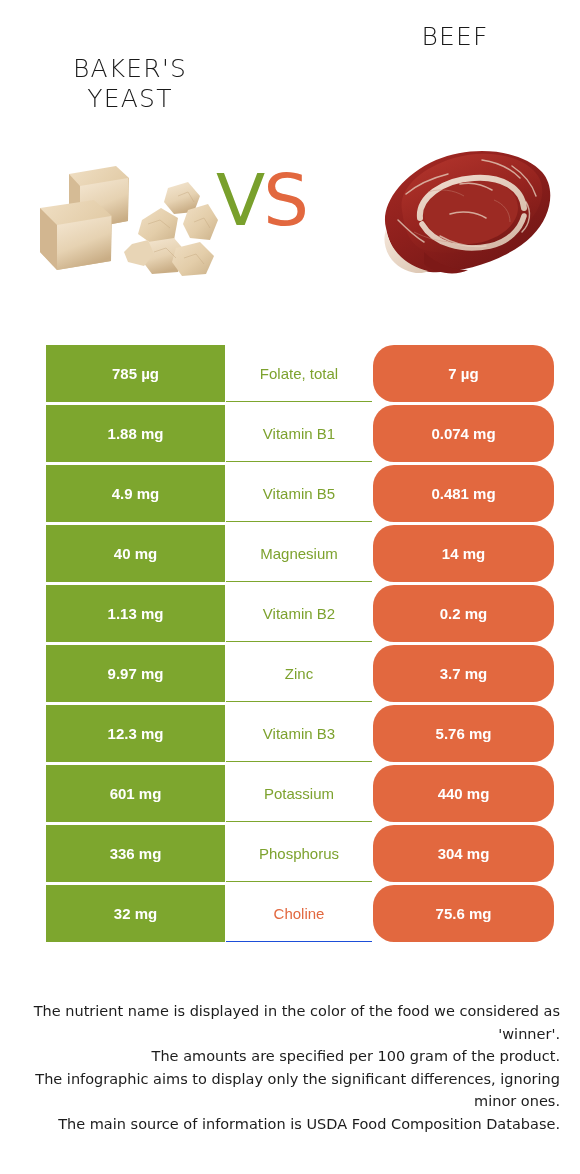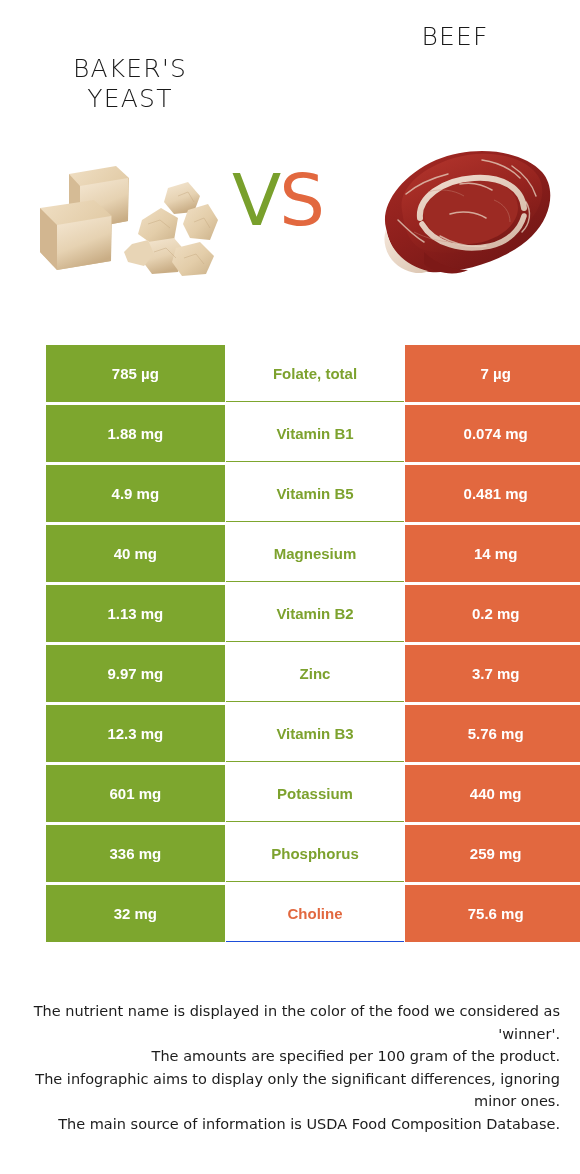--- a/index.html
+++ b/index.html
@@ -35,21 +35,21 @@
     margin-top: 32px;
   }
   #title-right {
     left: 355px;
     width: 200px;
   }
 
   
   .vs {
     position: absolute;
-    left: 232px;
+    left: 216px;
     top: 160px;
     font-size: 72px;
     font-weight: 400;
     line-height: 80px;
     letter-spacing: -2px;
     font-family: "DejaVu Sans", sans-serif;
   }
   .vs .v { color: #79a02c; }
   .vs .s { color: #e2683f; }
 
@@ -93,39 +93,40 @@
     box-sizing: border-box;
   }
   .cell-left {
     width: 179px;
     background: #7da62e;
     color: #ffffff;
     font-size: 15px;
     font-weight: bold;
   }
   .cell-mid {
-    width: 179px;
+    width: 146px;
     margin-left: 1px;
     margin-right: 1px;
     background: #ffffff;
     font-size: 15px;
-    font-weight: bold;
+    font-weight: normal;
     border-bottom: 1px solid #7da62e;
   }
   .cell-mid.beef-win {
     border-bottom: 1px solid #1d4ed8;
   }
   .cell-mid .label-green { color: #7da22e; }
   .cell-mid .label-orange { color: #e2683f; }
   .cell-right {
     width: 181px;
     background: #e2683f;
     color: #ffffff;
     font-size: 15px;
     font-weight: bold;
+    border-radius: 21px;
   }
 
   
   #footnote {
     position: absolute;
     left: 20px;
     top: 1000px;
     width: 540px;
     text-align: right;
     font-size: 14.5px;
@@ -291,21 +292,21 @@
       <div class="cell cell-mid">
         <span class="label-green">Potassium</span>
       </div>
       <div class="cell cell-right">440 mg</div>
     </div>
     <div class="row">
       <div class="cell cell-left">336 mg</div>
       <div class="cell cell-mid">
         <span class="label-green">Phosphorus</span>
       </div>
-      <div class="cell cell-right">259 mg</div>
+      <div class="cell cell-right">304 mg</div>
     </div>
     <div class="row">
       <div class="cell cell-left">32 mg</div>
       <div class="cell cell-mid beef-win">
         <span class="label-orange">Choline</span>
       </div>
       <div class="cell cell-right">75.6 mg</div>
     </div>
   </div>
 

